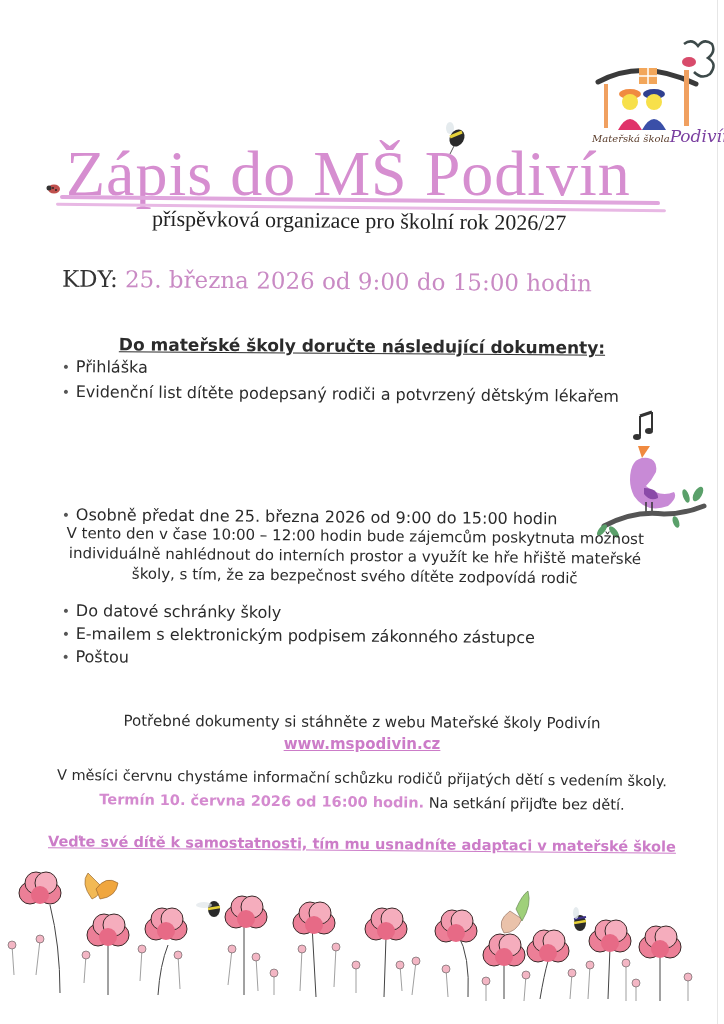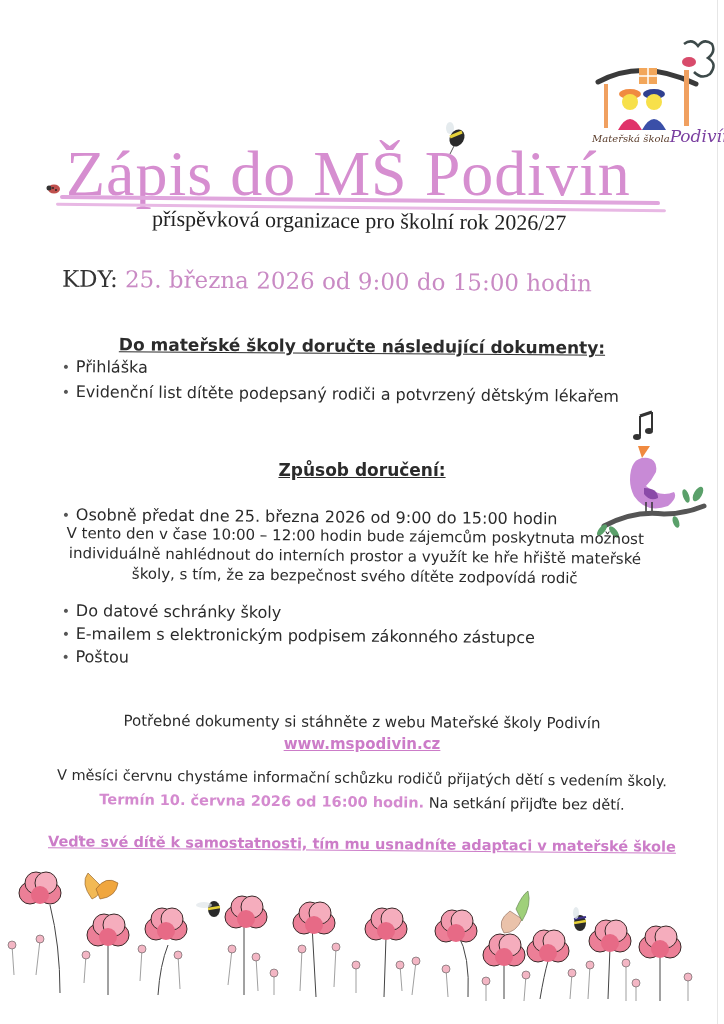--- a/index.html
+++ b/index.html
@@ -113,23 +113,20 @@
     <line x1="52" y1="92" x2="52" y2="104" stroke="#333" stroke-width="1.5"></line>
     <line x1="58" y1="92" x2="58" y2="104" stroke="#333" stroke-width="1.5"></line>
     <path d="M10 116 q30 -16 60 -12 q20 0 40 -8" stroke="#555" stroke-width="5" fill="none" stroke-linecap="round"></path>
     <ellipse cx="104" cy="84" rx="4" ry="8" fill="#5aa06a" transform="rotate(30 104 84)"></ellipse>
     <ellipse cx="92" cy="86" rx="3" ry="7" fill="#5aa06a" transform="rotate(-20 92 86)"></ellipse>
     <ellipse cx="8" cy="120" rx="3" ry="7" fill="#5aa06a" transform="rotate(40 8 120)"></ellipse>
     <ellipse cx="20" cy="122" rx="3" ry="7" fill="#5aa06a" transform="rotate(-40 20 122)"></ellipse>
     <ellipse cx="82" cy="112" rx="3" ry="6" fill="#5aa06a" transform="rotate(-20 82 112)"></ellipse>
   </svg>
 
-  <div class="h-center" style="top:460px;">
-    <span class="heading">Způsob doručení:</span>
-  </div>
   <ul class="list" style="left:62px;top:504px;transform:rotate(0.5deg);transform-origin:left top;">
     <li>Osobně předat dne 25. března 2026 od 9:00 do 15:00 hodin</li>
   </ul>
   <div class="para" style="position:absolute;left:60px;top:526px;width:590px;text-align:center;transform:rotate(0.6deg);">
     <div>V tento den v čase 10:00 – 12:00 hodin bude zájemcům poskytnuta možnost</div>
     <div>individuálně nahlédnout do interních prostor a využít ke hře hřiště mateřské</div>
     <div>školy, s tím, že za bezpečnost svého dítěte zodpovídá rodič</div>
   </div>
   <ul class="list" style="left:62px;top:600px;transform:rotate(0.5deg);transform-origin:left top;">
     <li>Do datové schránky školy</li>

